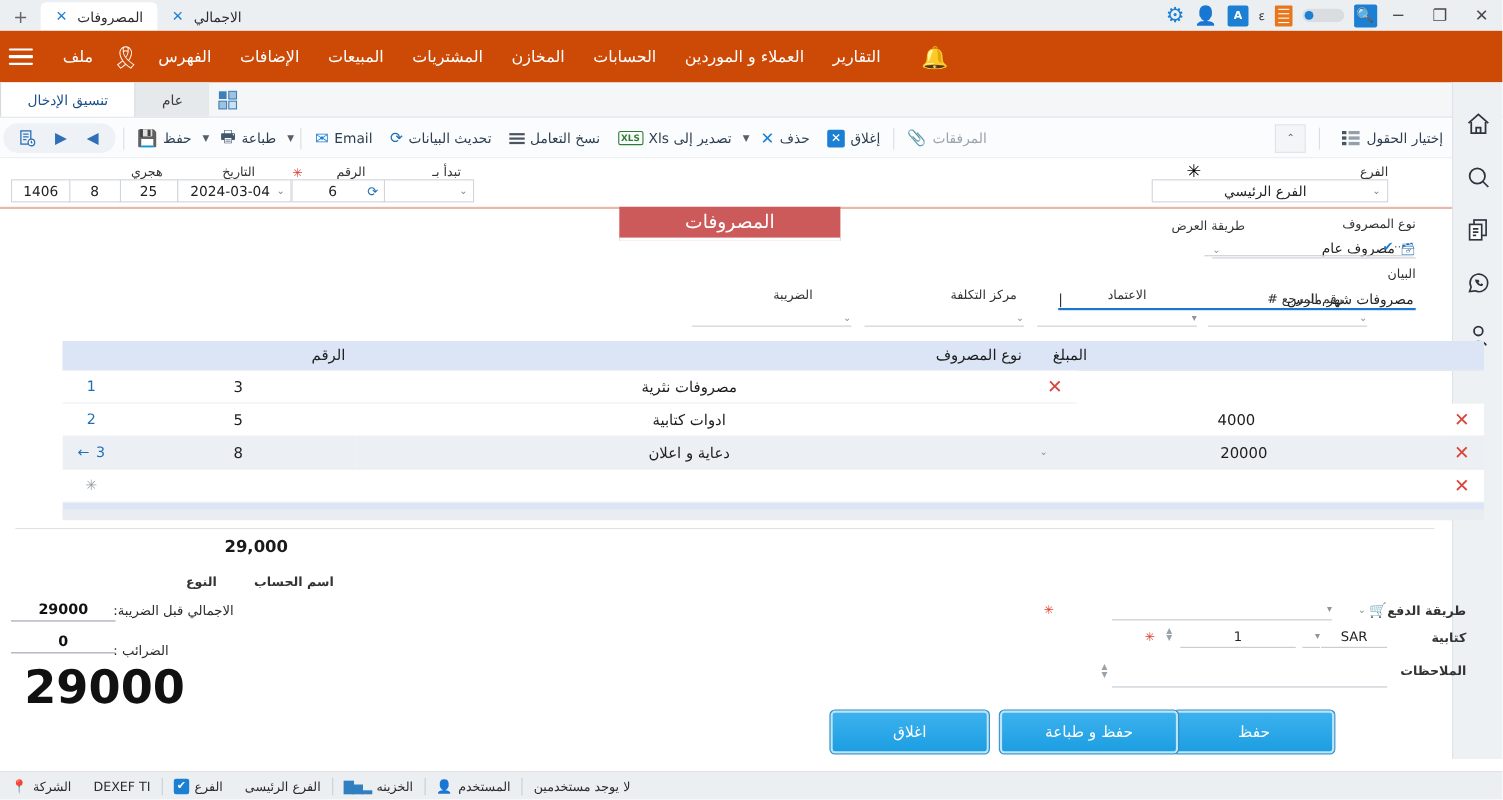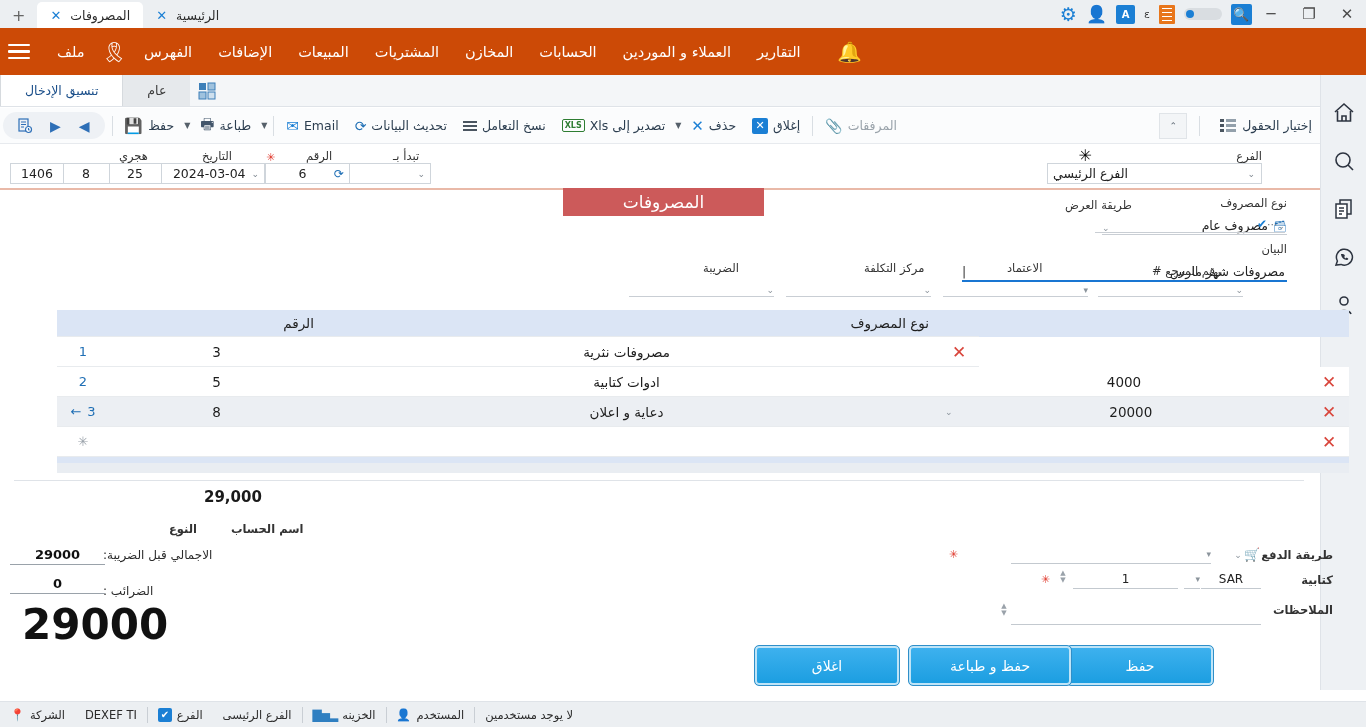--- a/index.html
+++ b/index.html
@@ -310,21 +310,21 @@
       <div class="tbi eps">ε</div>
       <div class="tbi">
           <span class="sq-trans">A</span>
         </div>
       <div class="tbi person-ico">👤</div>
       <div class="tbi gear-ico">⚙</div>
     </div>
   </div>
   <div class="tabs-area">
     <div class="wtab">
-      <span>الرئيسية</span>
+      <span>الاجمالي</span>
       <span class="x">✕</span>
     </div>
     <div class="wtab active">
       <span>المصروفات</span>
       <span class="x">✕</span>
     </div>
     <div class="plus-tab">+</div>
   </div>
 </div>
 
@@ -473,21 +473,21 @@
 </div>
 
 <div class="formtop">
 
   <div class="fld" style="right:58px; top:1px;">
     <span class="fld-label">الفرع</span>
   </div>
   <div class="fld" style="right:228px; top:2px;">✳</div>
   <div class="fld fld-input" style="right:58px; top:19px; width:215px; justify-content:flex-start; padding-right:6px;">
     <span style="margin-left:auto; font-size:9px; color:#7d868f;">⌄</span>
-    <span style="flex:1; text-align:left;">الفرع الرئيسي</span>
+    <span style="flex:1; text-align:center;">الفرع الرئيسي</span>
   </div>
 
   <div class="fld" style="left:393px; top:1px;">
     <span class="fld-label">تبدأ بـ</span>
   </div>
   <div class="fld fld-input" style="left:347px; top:19px; width:84px;">
     <span style="font-size:9px; color:#7d868f;">⌄</span>
     <span style="flex:1; text-align:right;"></span>
   </div>
 
@@ -568,20 +568,23 @@
     <span class="mini-caret">⌄</span>
     <span style="flex:1;"></span>
   </div>
 </div>
 
 <div class="grid">
   <div class="grow ghead">
     <div class="gcell c-idx"></div>
     <div class="gcell c-num">الرقم</div>
     <div class="gcell c-type">نوع المصروف</div>
+    <div class="gcell c-amt">
+      <span style="width:100%; text-align:left; padding-left:18px;">المبلغ</span>
+    </div>
     <div class="gcell c-del"></div>
   </div>
 
   <div class="grow">
     <div class="gcell c-idx">1</div>
     <div class="gcell c-num">3</div>
     <div class="gcell c-type">
       <span style="width:100%; text-align:center;">مصروفات نثرية</span>
     </div>
     <div class="gcell c-del">✕</div>

